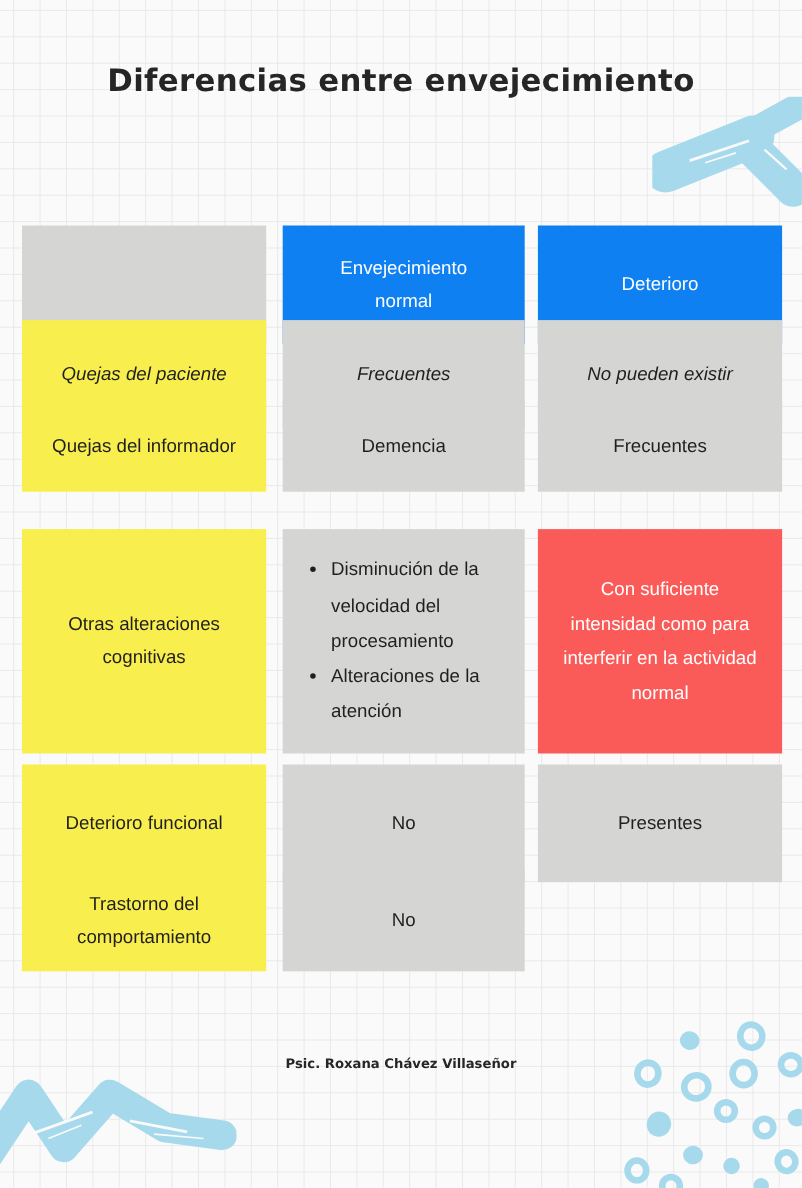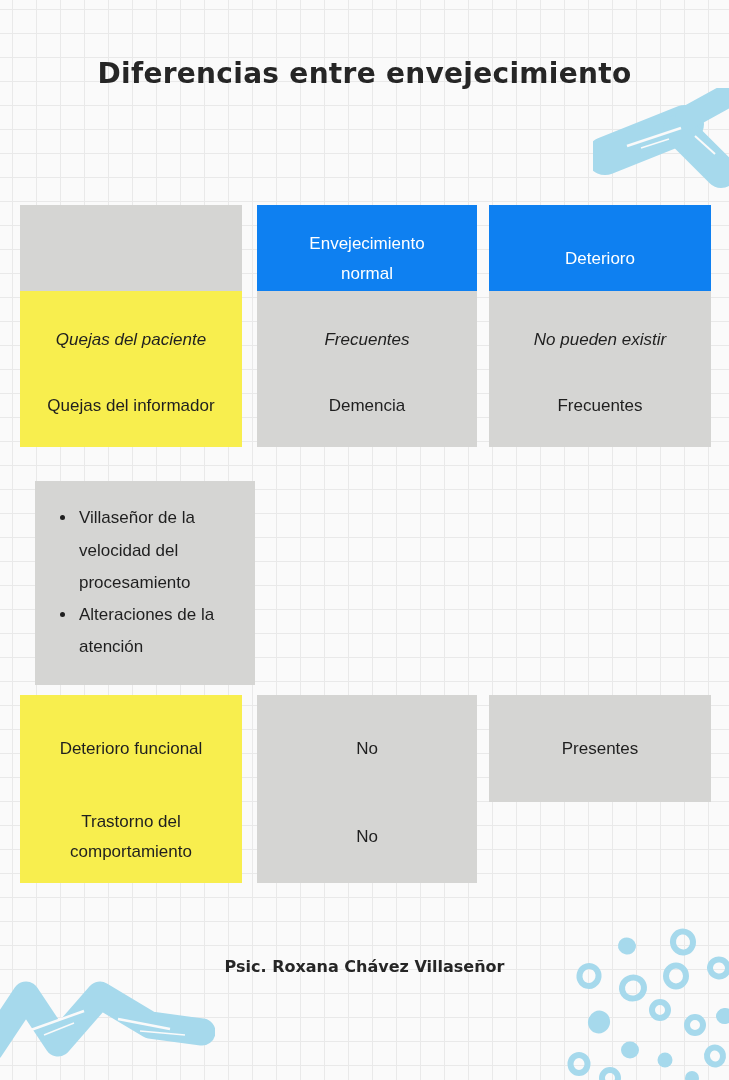--- a/index.html
+++ b/index.html
@@ -43,21 +43,21 @@
   .row-3{top:481px;height:204px;}
   .row-4{top:695px;height:107px;}
   .row-5{top:791px;height:92px;}
   .cell-bullets{justify-content:flex-start;text-align:left;padding:0 8px 0 26px;}
   .cell-bullets ul{margin:0;padding-left:16px;line-height:1.9;}
   .cell-bullets li{padding-left:2px;}
   .footer{
     position:absolute;top:954px;left:0;width:729px;
     text-align:center;
     font-family:"DejaVu Sans", sans-serif;
-    font-weight:700;font-size:16px;line-height:26px;
+    font-weight:700;font-size:12px;line-height:26px;
     color:#262626;
   }
   .deco{position:absolute;pointer-events:none;}
   .deco-tr{top:88px;right:0;}
   .deco-bl{top:975px;left:0;}
   .deco-br{top:918px;left:565px;}
 </style>
 </head>
 <body>
 
@@ -88,25 +88,29 @@
     <div class="cell c3 cell-gray">No pueden existir</div>
   </div>
 
   <div class="row row-2">
     <div class="cell c1 cell-yellow">Quejas del informador</div>
     <div class="cell c2 cell-gray">Demencia</div>
     <div class="cell c3 cell-gray">Frecuentes</div>
   </div>
 
   <div class="row row-3">
+    <div class="cell c1 cell-yellow">Otras alteraciones cognitivas</div>
     <div class="cell c2 cell-gray cell-bullets">
       <ul>
-        <li>Villaseñor de la velocidad del procesamiento</li>
+        <li>Disminución de la velocidad del procesamiento</li>
         <li>Alteraciones de la atención</li>
       </ul>
+    </div>
+    <div class="cell c3 cell-red">
+      <div class="wrap">Con suficiente intensidad como para interferir en la actividad normal</div>
     </div>
   </div>
 
   <div class="row row-4">
     <div class="cell c1 cell-yellow">Deterioro funcional</div>
     <div class="cell c2 cell-gray">No</div>
     <div class="cell c3 cell-gray">Presentes</div>
   </div>
 
   <div class="row row-5">

